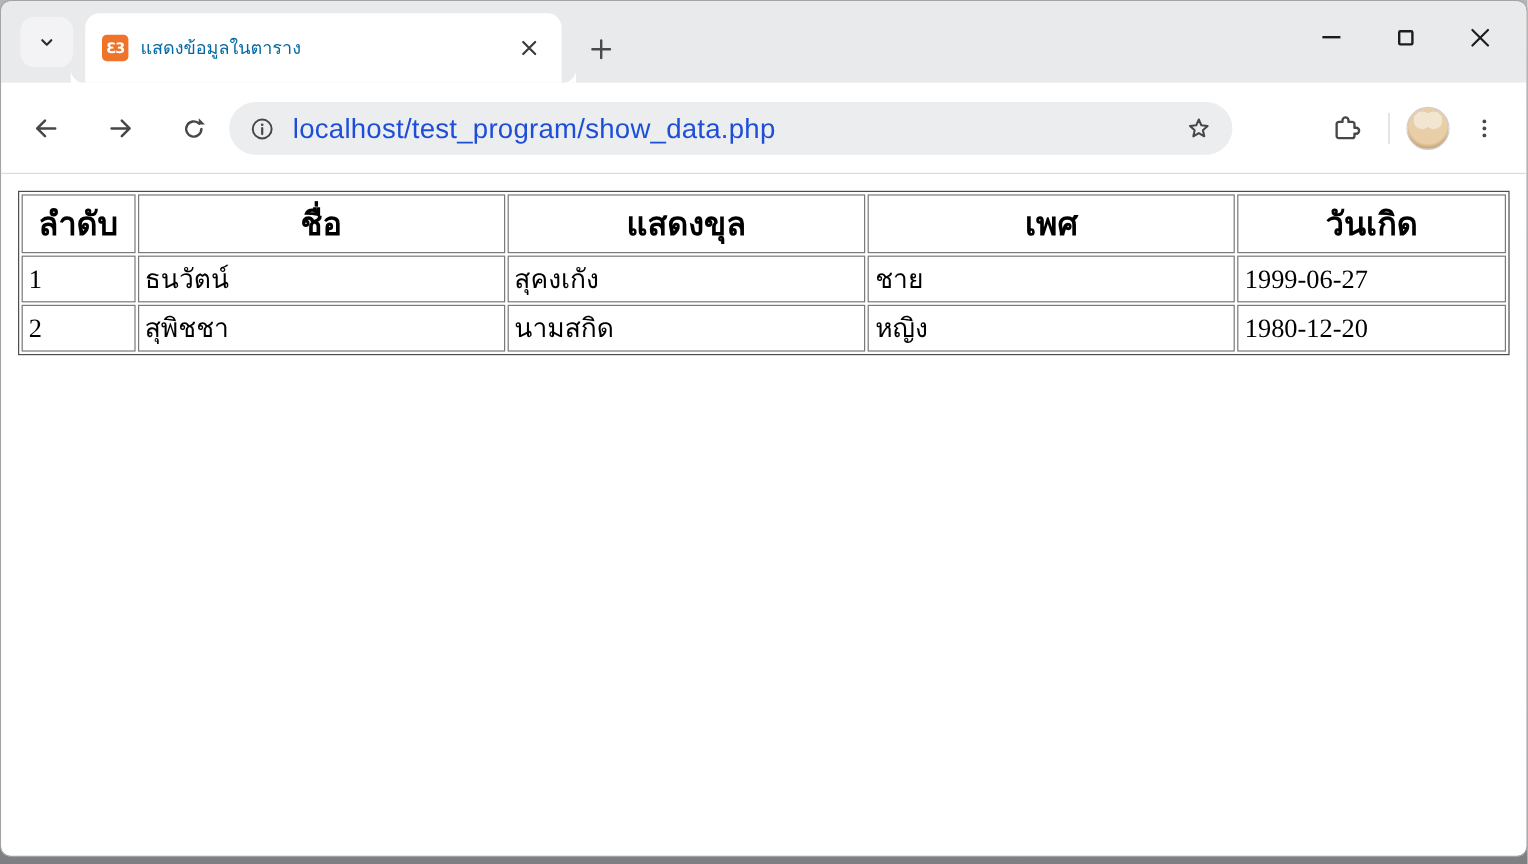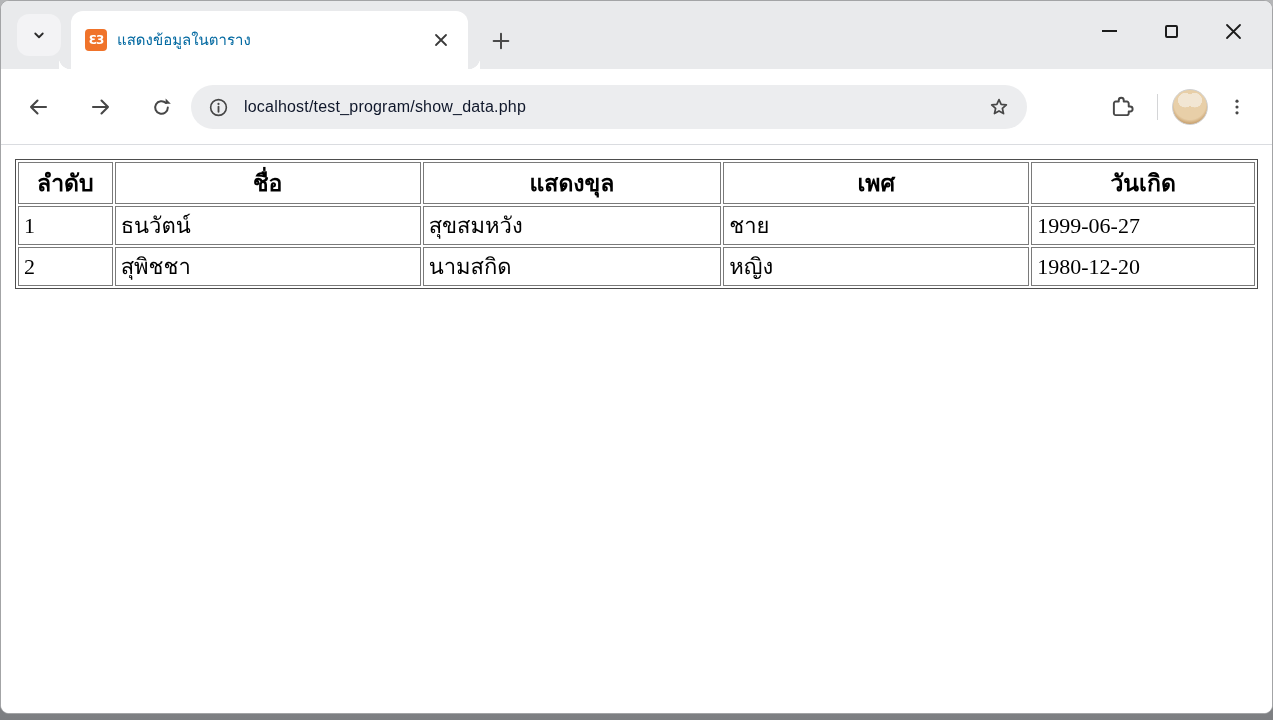--- a/index.html
+++ b/index.html
@@ -70,21 +70,21 @@
   .nav-btn {
     position: absolute; top: 16px; width: 44px; height: 44px; border-radius: 50%;
     display: flex; align-items: center; justify-content: center; cursor: pointer;
   }
   .omnibox {
     position: absolute; left: 190px; top: 16px; width: 836px; height: 44px;
     border-radius: 22px; background: #ecedef; display: flex; align-items: center;
     padding: 0 16px; gap: 14px;
   }
   .omnibox-url {
-    flex: 1 1 auto; font-size: 16px; color: #0f172a; white-space: nowrap;
+    flex: 1 1 auto; font-size: 23px; color: #1d4ed8; white-space: nowrap;
     overflow: hidden; letter-spacing: 0.2px;
   }
   .toolbar-right {
     position: absolute; right: 0; top: 16px; height: 44px; display: flex;
     align-items: center; gap: 8px; padding-right: 14px;
   }
   .icon-btn {
     width: 42px; height: 42px; border-radius: 50%; display: flex;
     align-items: center; justify-content: center; cursor: pointer;
   }
@@ -103,21 +103,21 @@
   .content {
     position: relative; background: #ffffff; height: 569px; overflow: hidden;
     font-family: "Liberation Serif", "DejaVu Serif", serif;
   }
   table.data-table {
     width: calc(100% - 28px); margin: 14px 14px 0 14px;
     border: 1px solid #4d4d4d; border-spacing: 2px; border-collapse: separate;
     background: #ffffff;
   }
   table.data-table th {
-    border: 1px solid #7a7a7a; font-weight: bold; font-size: 23px;
+    border: 1px solid #7a7a7a; font-weight: bold; font-size: 27px;
     text-align: center; height: 41px; padding: 2px 4px; color: #000;
   }
   table.data-table td {
     border: 1px solid #7a7a7a; font-size: 22px; text-align: left;
     height: 35px; padding: 1px 5px; color: #000; vertical-align: middle;
   }
   svg { display: block; }
 </style>
 </head>
 <body>
@@ -235,21 +235,21 @@
           <th>ชื่อ</th>
           <th>แสดงขุล</th>
           <th>เพศ</th>
           <th>วันเกิด</th>
         </tr>
       </thead>
       <tbody>
         <tr>
           <td>1</td>
           <td>ธนวัตน์</td>
-          <td>สุขสมหวัง</td>
+          <td>สุคงเกัง</td>
           <td>ชาย</td>
           <td>1999-06-27</td>
         </tr>
         <tr>
           <td>2</td>
           <td>สุพิชชา</td>
           <td>นามสกิด</td>
           <td>หญิง</td>
           <td>1980-12-20</td>
         </tr>

